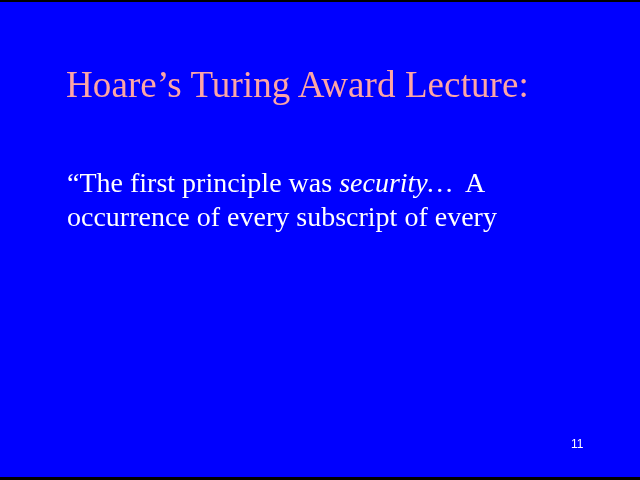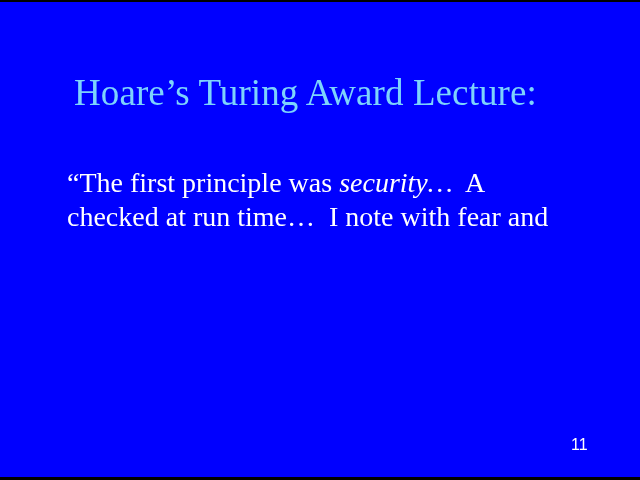--- a/index.html
+++ b/index.html
@@ -18,28 +18,28 @@
     border-top: 2px solid #000000;
     border-bottom: 3px solid #000000;
     font-family: "Liberation Serif", "DejaVu Serif", serif;
     -webkit-font-smoothing: none;
   }
   #slide-title {
     position: absolute;
     left: 66px;
     top: 62px;
     width: 520px;
-    color: #7dd3fc;
+    color: #fca5a5;
     font-family: "Liberation Serif", "DejaVu Serif", serif;
     font-size: 37px;
     font-weight: normal;
     line-height: 42px;
     letter-spacing: 0.1px;
     white-space: nowrap;
-    margin: 8px;
+    margin: 0;
   }
   #body-block {
     position: absolute;
     left: 67px;
     top: 164px;
     width: 540px;
   }
   .body-line {
     color: #FFFFFF;
     font-family: "Liberation Serif", "DejaVu Serif", serif;
@@ -52,33 +52,33 @@
   }
   .body-line em {
     font-style: italic;
   }
   #page-number {
     position: absolute;
     left: 571px;
     top: 434px;
     color: #FFFFFF;
     font-family: "Liberation Sans", "DejaVu Sans", sans-serif;
-    font-size: 16px;
+    font-size: 12px;
     line-height: 17px;
     font-weight: normal;
     margin: 0;
   }
 </style>
 </head>
 <body>
 
 <div id="slide">
 
   <h1 id="slide-title">Hoare’s Turing Award Lecture:</h1>
 
   <div id="body-block">
     <p class="body-line"><span>“The first principle was </span><em>security…</em><span>  A</span></p>
-    <p class="body-line"><span>checked at run time…  I note with fear and</span></p>
+    <p class="body-line"><span>occurrence of every subscript of every</span></p>
   </div>
 
   <div id="page-number">11</div>
 
 </div>
 
 </body></html>

